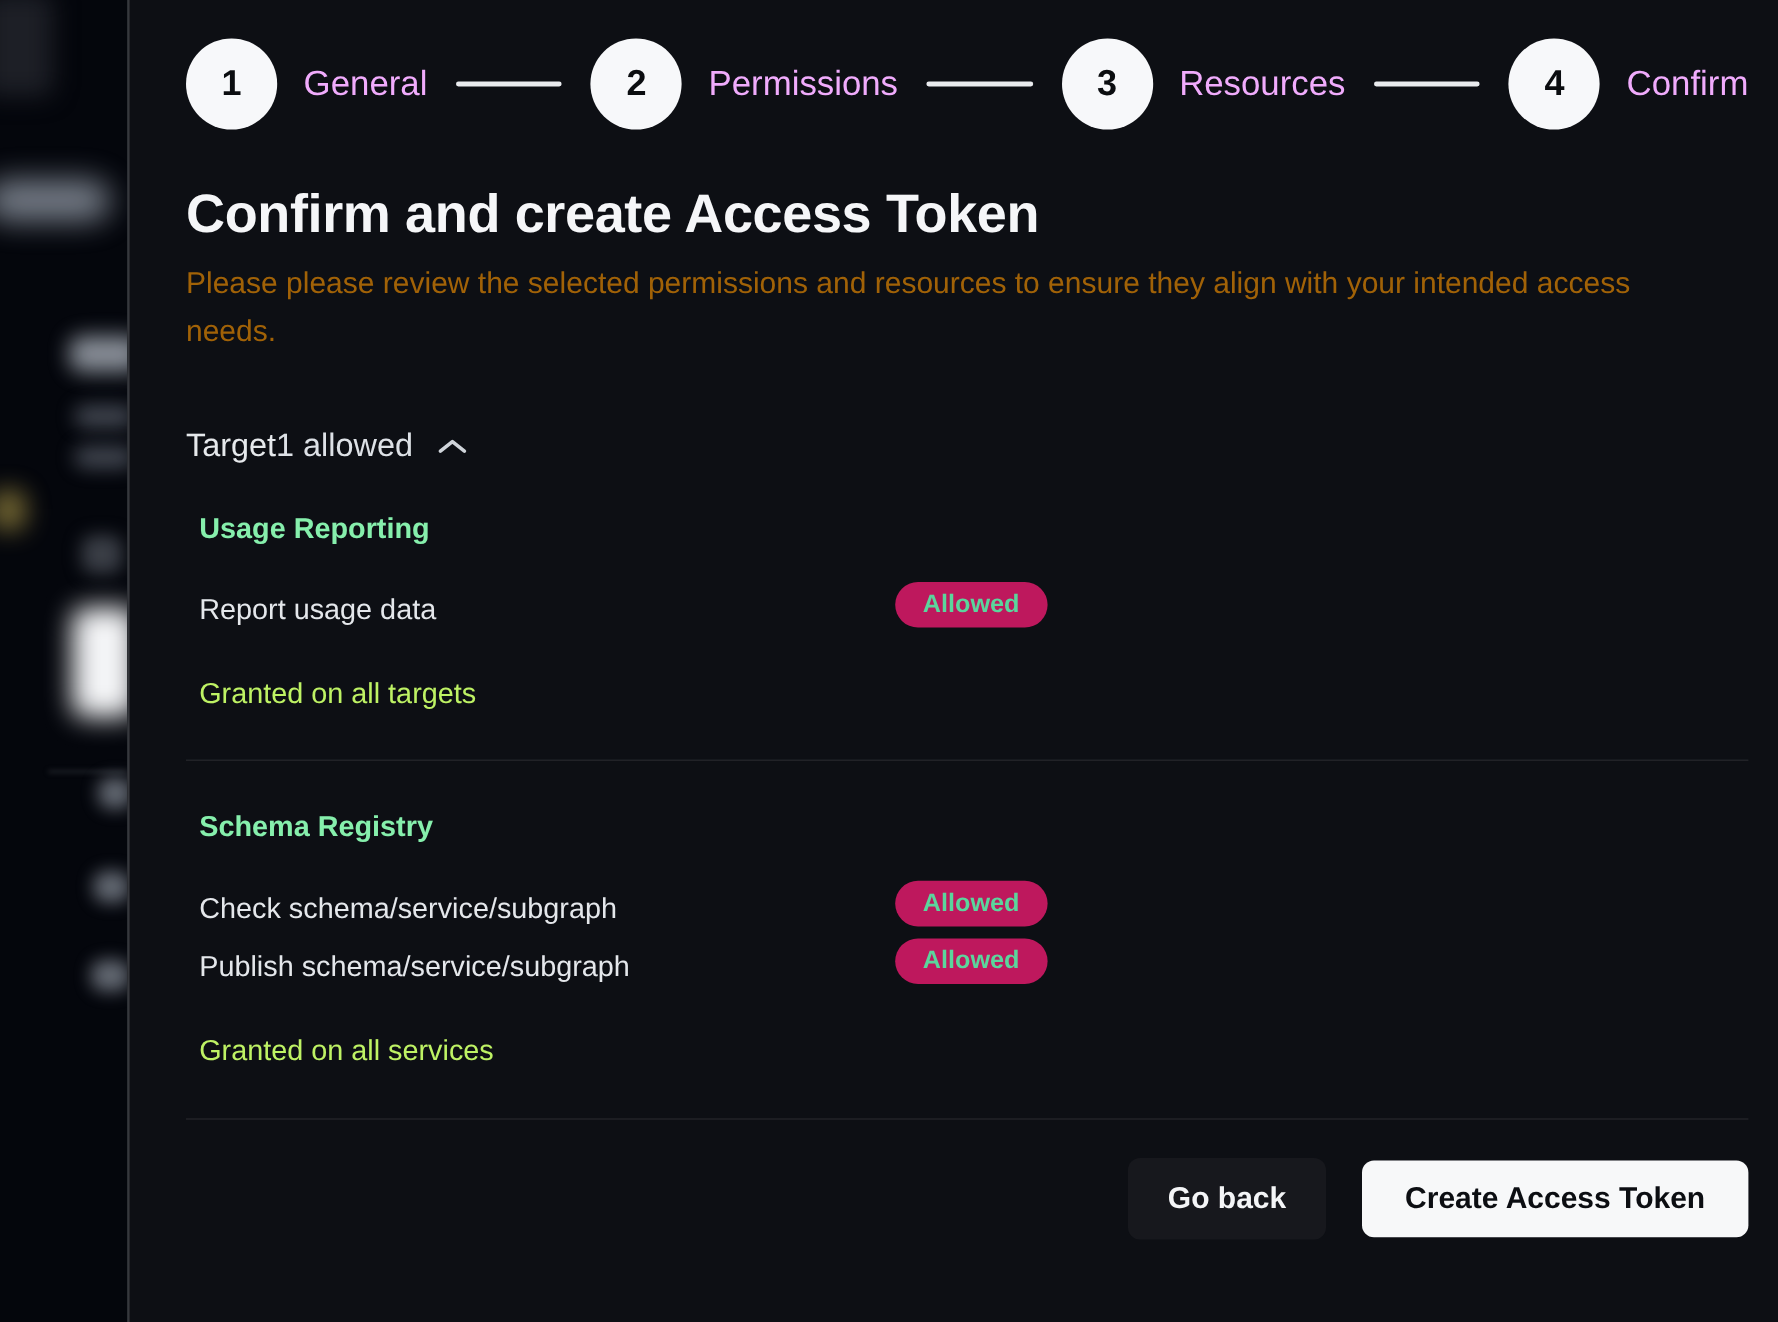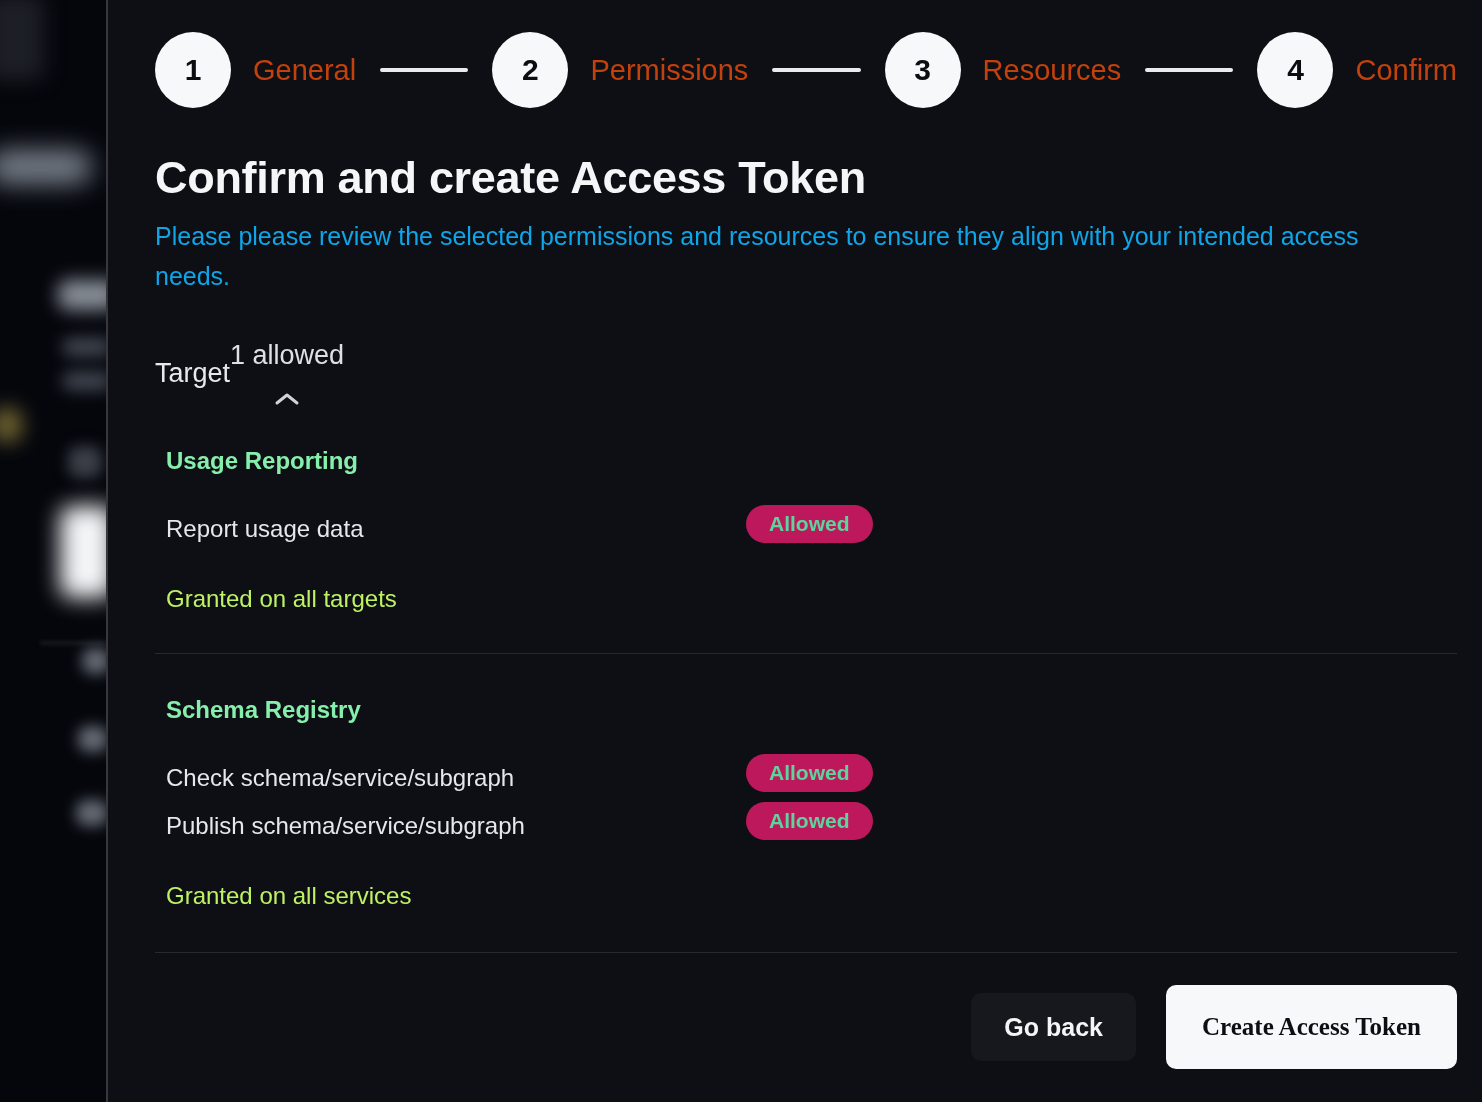--- a/index.html
+++ b/index.html
@@ -41,45 +41,45 @@
   
   .stepper { display: flex; align-items: center; margin-bottom: 44px; }
   .step { display: flex; align-items: center; }
   .step-circle {
     width: 76px; height: 76px; border-radius: 50%;
     background: #f7f8fa; color: #0b0d10;
     display: flex; align-items: center; justify-content: center;
     font-size: 30px; font-weight: 700; flex: none;
   }
   .step-label {
-    margin-left: 22px; font-size: 29px; font-weight: 500; color: #c2410c;
+    margin-left: 22px; font-size: 29px; font-weight: 500; color: #f0abfc;
     white-space: nowrap;
   }
   .step-connector {
     flex: 1 1 auto; height: 4px; background: #e9ebee; border-radius: 2px;
     margin: 0 24px; min-width: 60px;
   }
 
   
   .page-title {
     font-size: 45px; font-weight: 700; color: #f5f6f8;
     letter-spacing: -0.3px; margin-bottom: 12px;
   }
   .page-subtitle {
-    font-size: 25px; color: #0ea5e9; line-height: 40px;
-    max-width: 1240px; margin-bottom: 44px;
+    font-size: 25px; color: #a16207; line-height: 40px;
+    max-width: 1240px; margin-bottom: 60px;
   }
 
   
   .section-header {
     display: flex; align-items: center; 
     margin-bottom: 40px;
   }
   .section-title { font-size: 27px; font-weight: 500; color: #e6e9ec; }
-  .section-meta { display: flex; align-items: center; gap: 20px; cursor: pointer; flex-direction: column; }
+  .section-meta { display: flex; align-items: center; gap: 20px; cursor: pointer; }
   .section-count { font-size: 27px; color: #dde1e6; }
   .chevron-up { width: 26px; height: 16px; }
   .chevron-up polyline { fill: none; stroke: #cfd4da; stroke-width: 3; stroke-linecap: round; stroke-linejoin: round; }
 
   .section-body { padding-left: 11px; }
   .group-title { font-size: 24px; font-weight: 700; color: #86efac; margin-bottom: 30px; }
   .perm-row { display: flex; align-items: flex-end; margin-bottom: 10px; min-height: 38px; }
   .perm-name { width: 580px; font-size: 24px; color: #e4e7eb; }
   .badge {
     display: inline-block; background: #be185d; color: #5bd59c;
@@ -94,21 +94,21 @@
   .footer {
     display: flex; align-items: center; justify-content: flex-end; gap: 30px;
   }
   .btn { border: none; border-radius: 10px; font-family: inherit; font-weight: 700; cursor: pointer; text-align: center; }
   .btn-secondary {
     background: #17181d; color: #f4f5f7; font-size: 25px;
     height: 68px; padding: 0 33px;
   }
   .btn-primary {
     background: #f7f8f9; color: #0c0e12; font-size: 25px;
-    height: 84px; padding: 0 36px; font-family: Liberation Serif, serif;
+    height: 64px; padding: 0 36px;
   }
 </style>
 </head>
 <body>
 
 <div class="underlay">
   <div class="blur-shape u-logo"></div>
   <div class="blur-shape u-navpill"></div>
   <div class="blur-shape u-text1"></div>
   <div class="blur-shape u-text2"></div>

